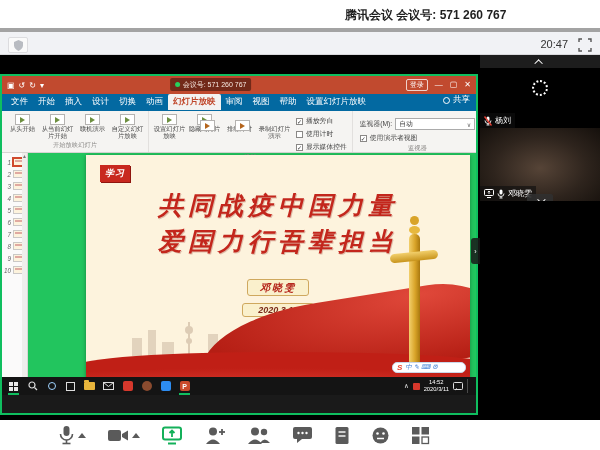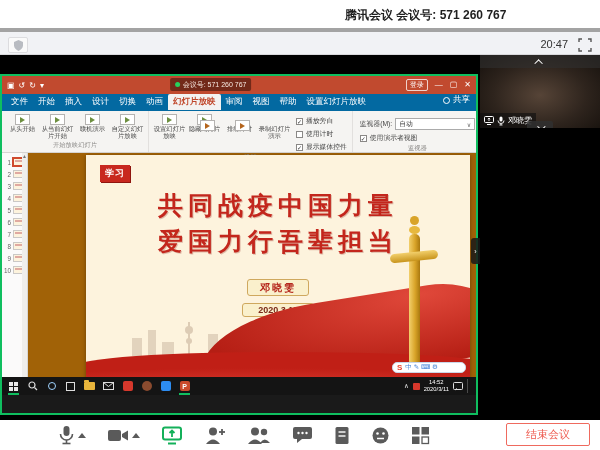--- a/index.html
+++ b/index.html
@@ -53,21 +53,21 @@
   .checks { display:flex; flex-direction:column; justify-content:center; gap:3px; padding:3px 2px 0 4px; }
   .chk { display:flex; align-items:center; gap:3px; font-size:6.8px; color:#444; white-space:nowrap; }
   .box { width:7px; height:7px; border:1px solid #8a8886; background:#fff; font-size:6px; line-height:6px;
          text-align:center; color:#333; }
   .mon-rows { display:flex; flex-direction:column; gap:3px; padding:5px 4px 0; }
   .mon-row { display:flex; align-items:center; gap:3px; font-size:6.8px; color:#444; white-space:nowrap; }
   .mon-select { width:80px; height:12px; border:1px solid #ababab; background:#fff; font-size:6.8px;
                 display:flex; align-items:center; padding:0 3px; color:#333; }
   .mon-caret { margin-left:auto; font-size:6px; color:#666; }
 
-  .workarea { display:flex; height:229px; background:#a16207; }
+  .workarea { display:flex; height:229px; background:#22c55e;font-style:italic; }
   .thumbs { width:26px; background:#fbfafa; border-right:1px solid #d8d6d4; padding-top:3px; position:relative; }
   .thumb { display:flex; align-items:center; gap:2px; padding:2px 1px 2px 2px; }
   .tnum { width:7px; font-size:6.3px; color:#666; text-align:right; }
   .timg { width:12px; height:8px; background:#fdf3dd; border:1px solid #cac8c6; position:relative; }
   .timg::after { content:""; position:absolute; left:1px; top:1px; width:8px; height:2px; background:#e0a9a0; }
   .thumb.sel .timg { border-color:#d04a2f; box-shadow:0 0 0 1px #d04a2f; }
   .tscroll { position:absolute; right:0; top:0; width:5px; height:100%; background:#efeeec; }
   .tscroll .arrow { display:block; text-align:center; font-size:5px; color:#777; }
 
   .canvas { flex:1; position:relative; }
@@ -477,20 +477,31 @@
   </div>
 
   <div class="sidebar">
     <div class="chev-up-bar">
       <span class="chev up"></span>
       </div>
 
 
 
 
+    <div class="tile v4">
+      <span class="spinner"></span>
+      <div class="namebar">
+        <svg width="8" height="10" viewBox="0 0 8 10">
+          <rect x="2.5" y="0.5" width="3" height="5" rx="1.5" fill="#fff"></rect>
+          <path d="M1 4.5 a3 3 0 0 0 6 0 M4 7.5 V9 M2.5 9 H5.5" stroke="#fff" fill="none" stroke-width="0.9"></path>
+          <line x1="0.5" y1="0.5" x2="7.5" y2="9.5" stroke="#e84135" stroke-width="1.4"></line>
+          </svg>
+        <span class="pname">杨刘</span>
+      </div>
+    </div>
 
     <div class="tile v5">
       <div class="namebar">
         <svg width="10" height="9" viewBox="0 0 10 9">
           <rect x="0.5" y="0.5" width="9" height="6" rx="1" fill="none" stroke="#fff"></rect>
           <path d="M5 5 V2.2 M3.8 3.2 L5 2 L6.2 3.2" stroke="#fff" fill="none" stroke-width="0.9"></path>
           <line x1="3" y1="8.5" x2="7" y2="8.5" stroke="#fff"></line>
           </svg>
         <svg width="8" height="10" viewBox="0 0 8 10">
           <rect x="2.5" y="0.5" width="3" height="5" rx="1.5" fill="#fff"></rect>
@@ -575,16 +586,15 @@
         </span>
       <span class="tool">
         <svg width="19" height="19" viewBox="0 0 19 19">
           <rect x="1" y="1" width="7.5" height="7.5" fill="#5a5a5a"></rect>
           <rect x="10.5" y="1" width="7.5" height="7.5" fill="#5a5a5a"></rect>
           <rect x="1" y="10.5" width="7.5" height="7.5" fill="#5a5a5a"></rect>
           <rect x="11" y="11" width="6.5" height="6.5" fill="none" stroke="#5a5a5a" stroke-width="1.3"></rect>
           </svg>
         </span>
     </div>
-    <div class="endbtn">结束会议</div>
   </div>
 
 </div>
 
 </body></html>

